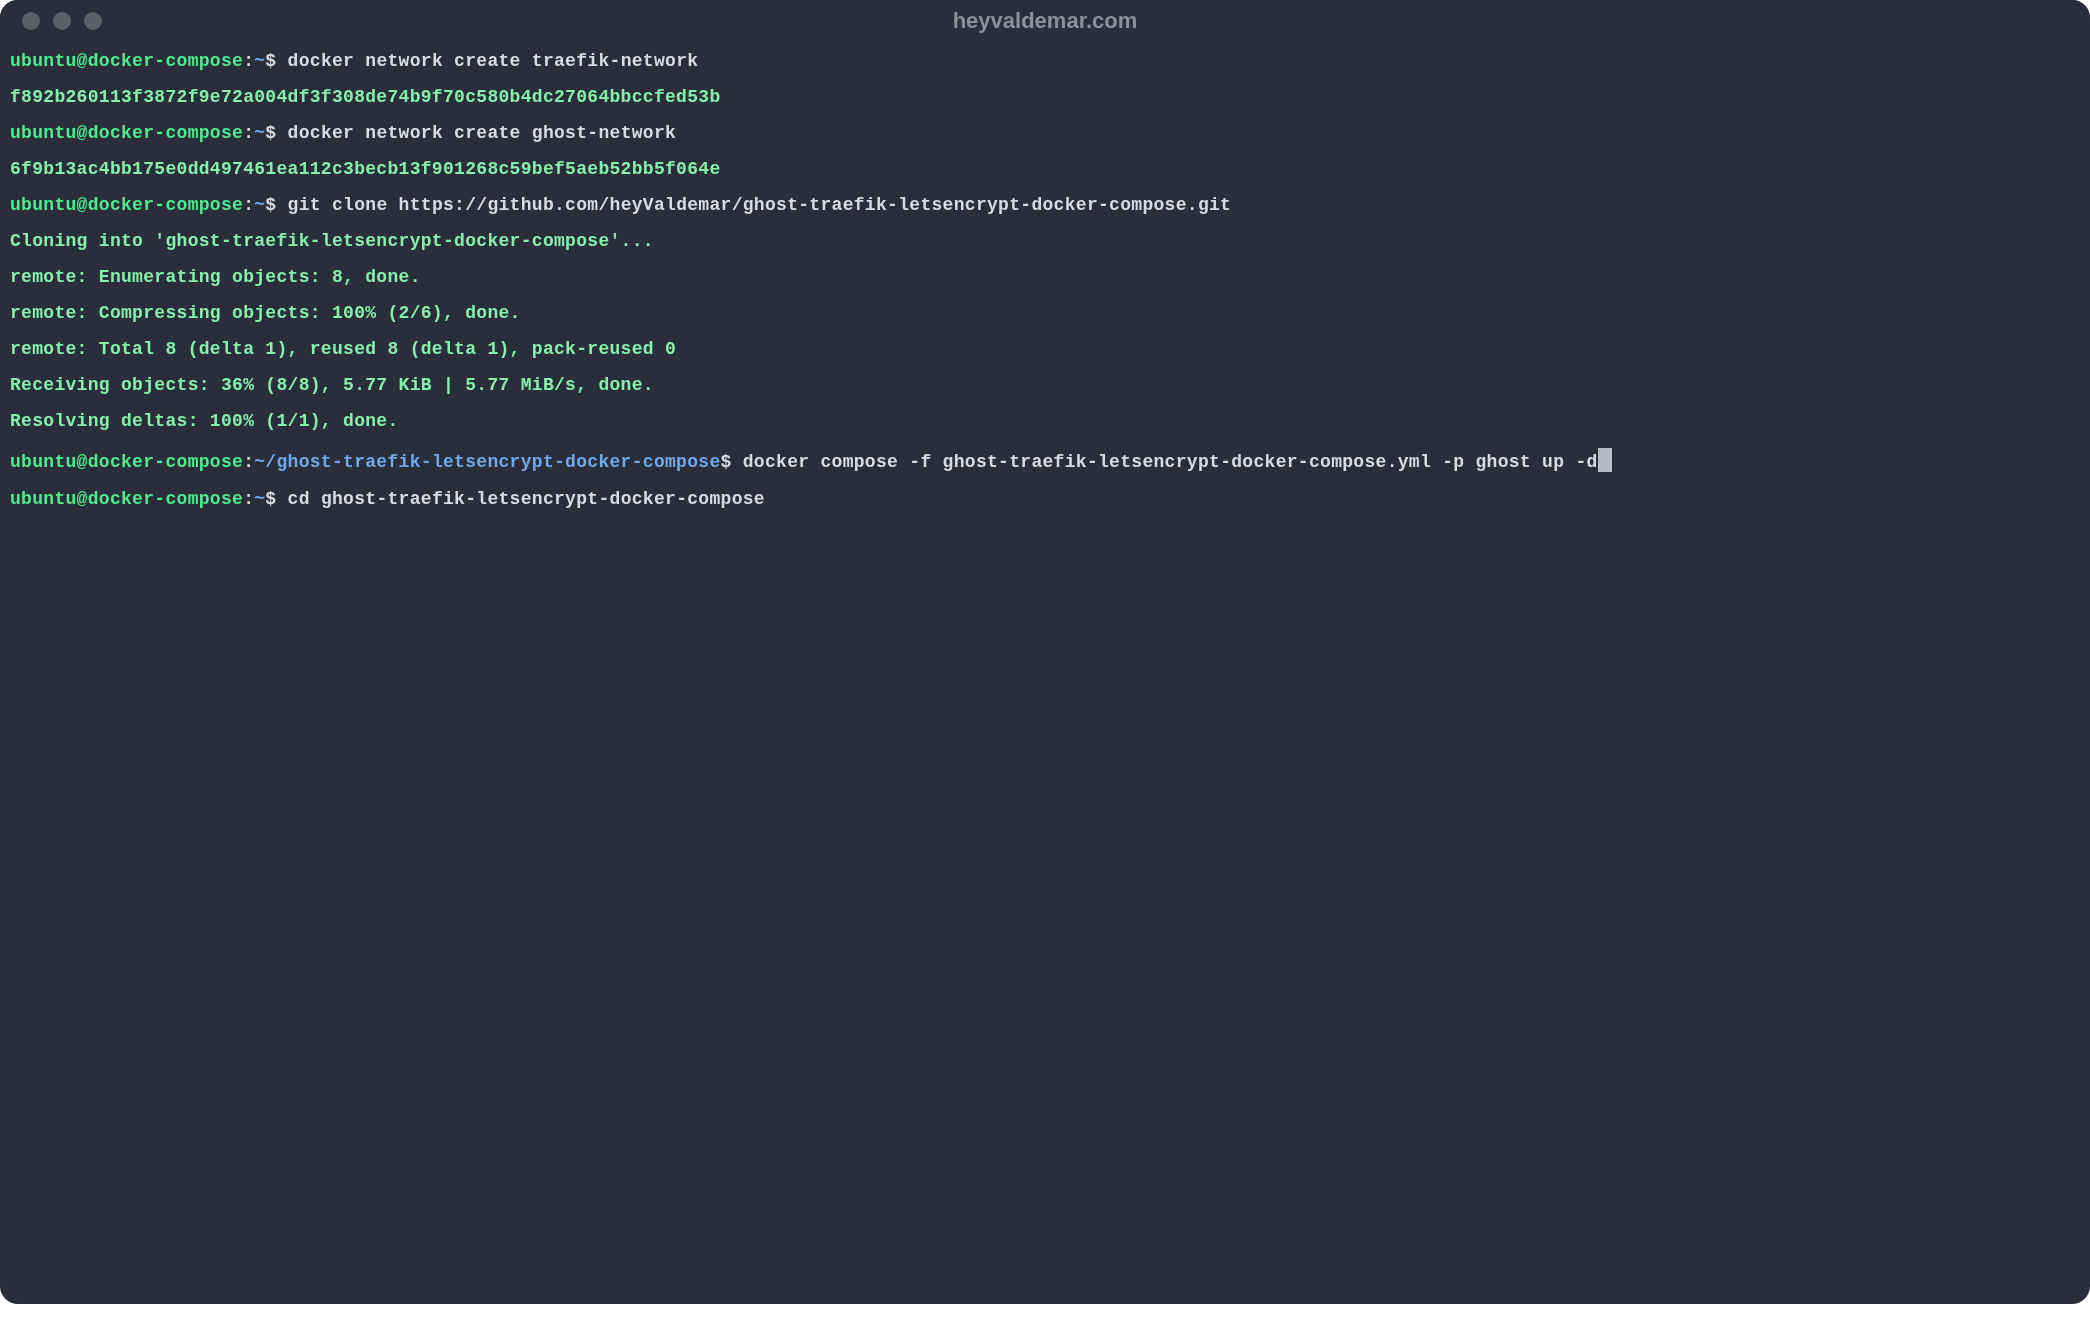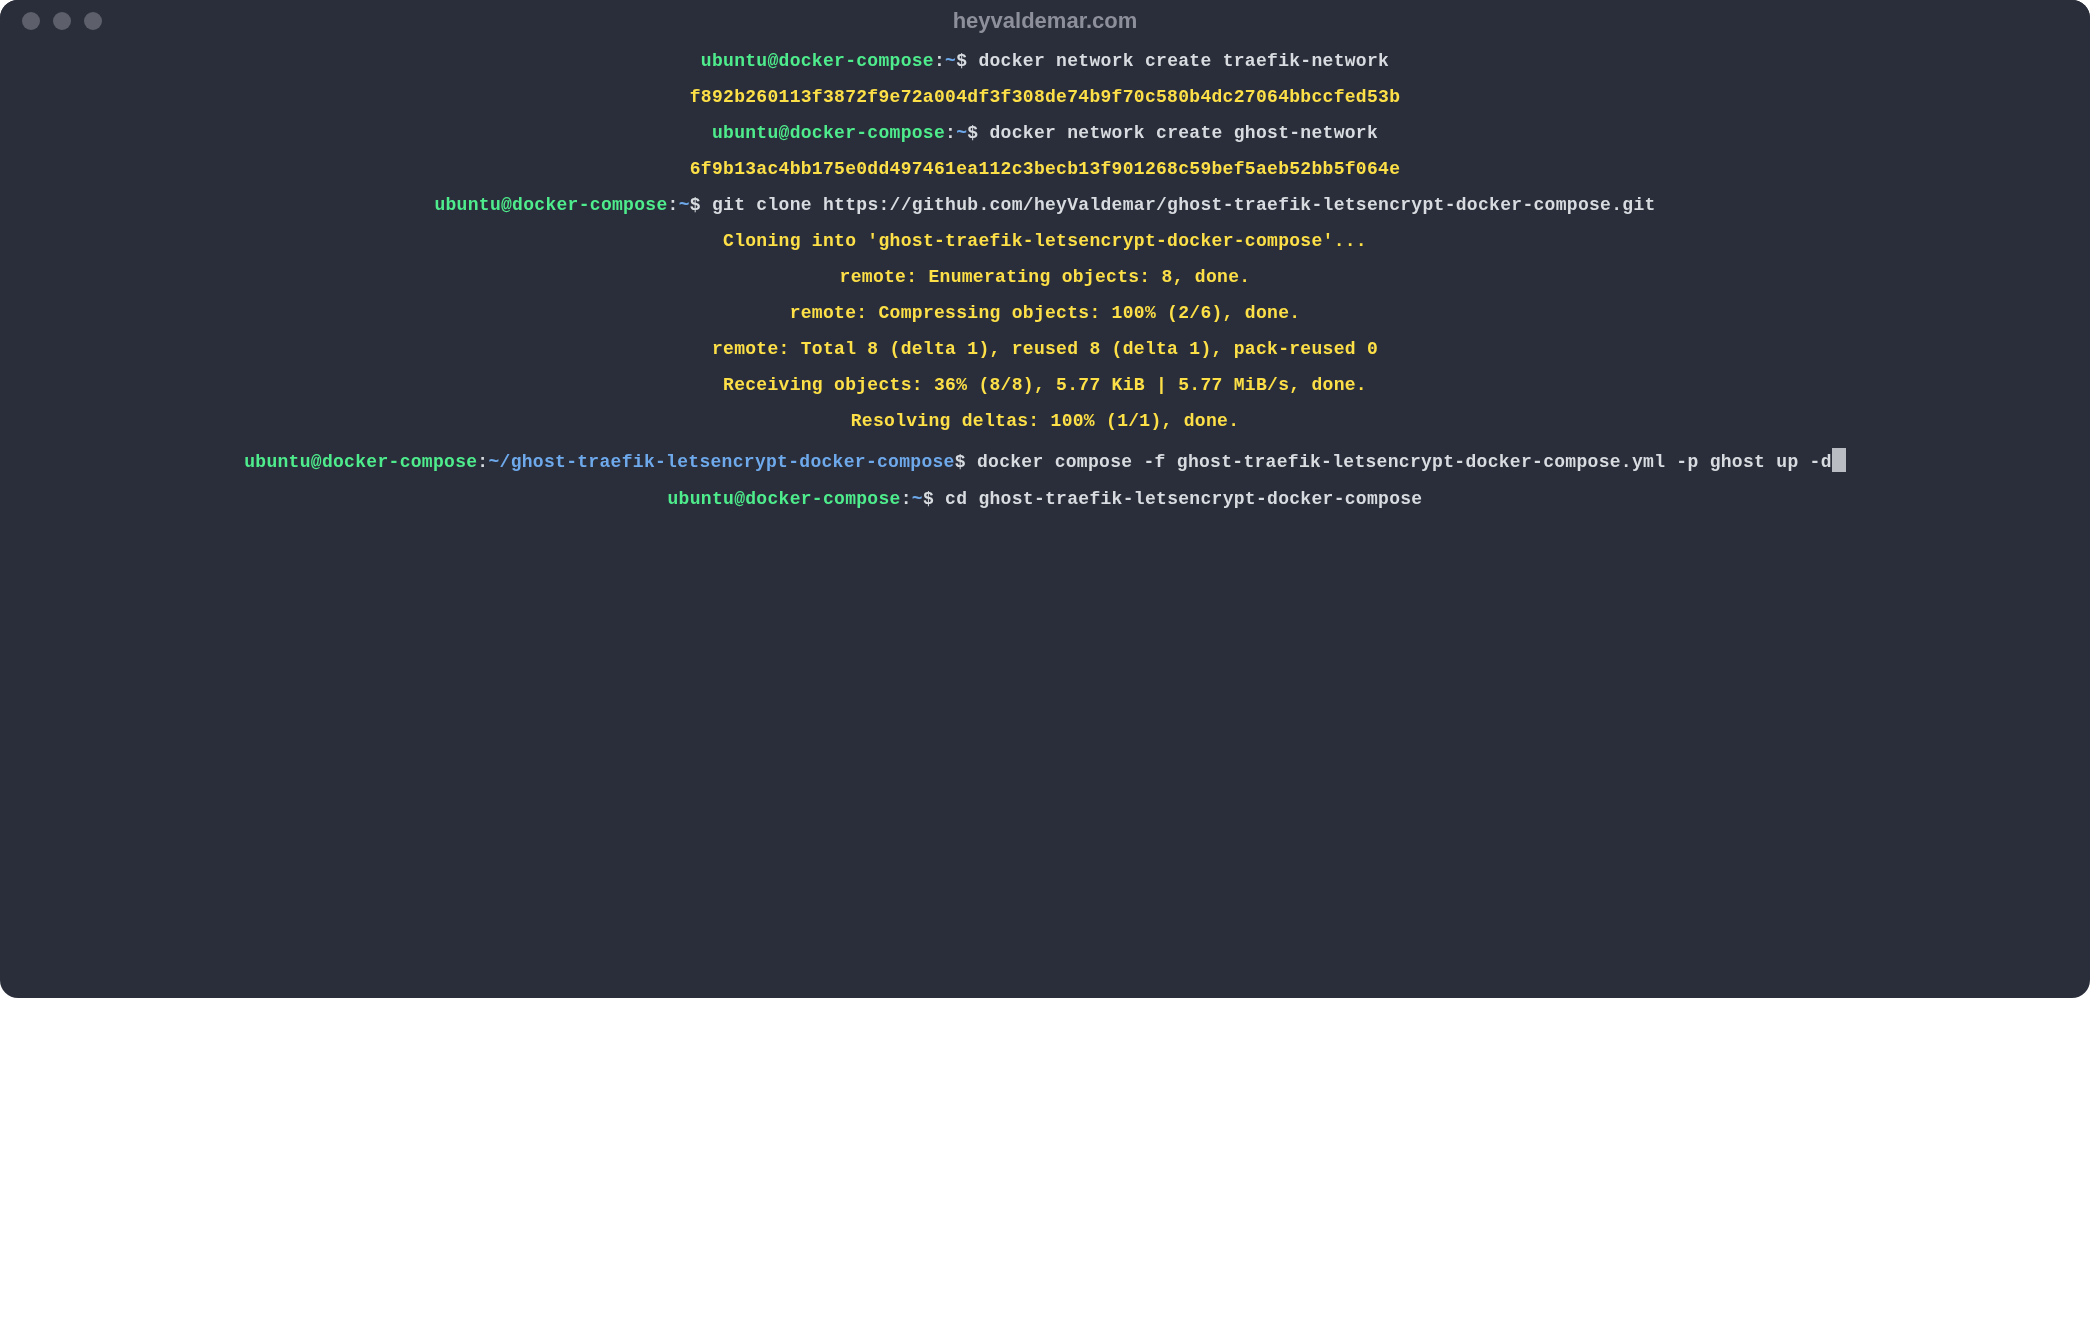--- a/index.html
+++ b/index.html
@@ -10,27 +10,26 @@
     body {
       background: #ffffff;
       font-family: 'SF Mono', 'Monaco', 'Menlo', 'Consolas', 'Courier New', monospace;
       padding: 0;
       display: flex;
       justify-content: center;
       align-items: flex-start;
     }
     .terminal-window {
       width: 2090px;
-      height: 998px;
+      height: 1304px;
       background: #2a2e3a;
       border-radius: 18px;
       overflow: hidden;
       display: flex;
       flex-direction: column;
-      text-align: center;
     }
     .titlebar {
       height: 42px;
       background: #2a2e3a;
       display: flex;
       align-items: center;
       position: relative;
       padding-left: 22px;
     }
     .traffic-lights {
@@ -78,21 +77,21 @@
       color: #6ea9ec;
       font-weight: 700;
     }
     .prompt-dollar {
       color: #d8dce0;
     }
     .cmd {
       color: #d8dce0;
     }
     .output {
-      color: #fde047;
+      color: #86efac;
     }
     .cursor {
       display: inline-block;
       width: 14px;
       height: 24px;
       background: #b9bcc2;
       vertical-align: text-bottom;
       margin-left: 0px;
     }
   </style>

